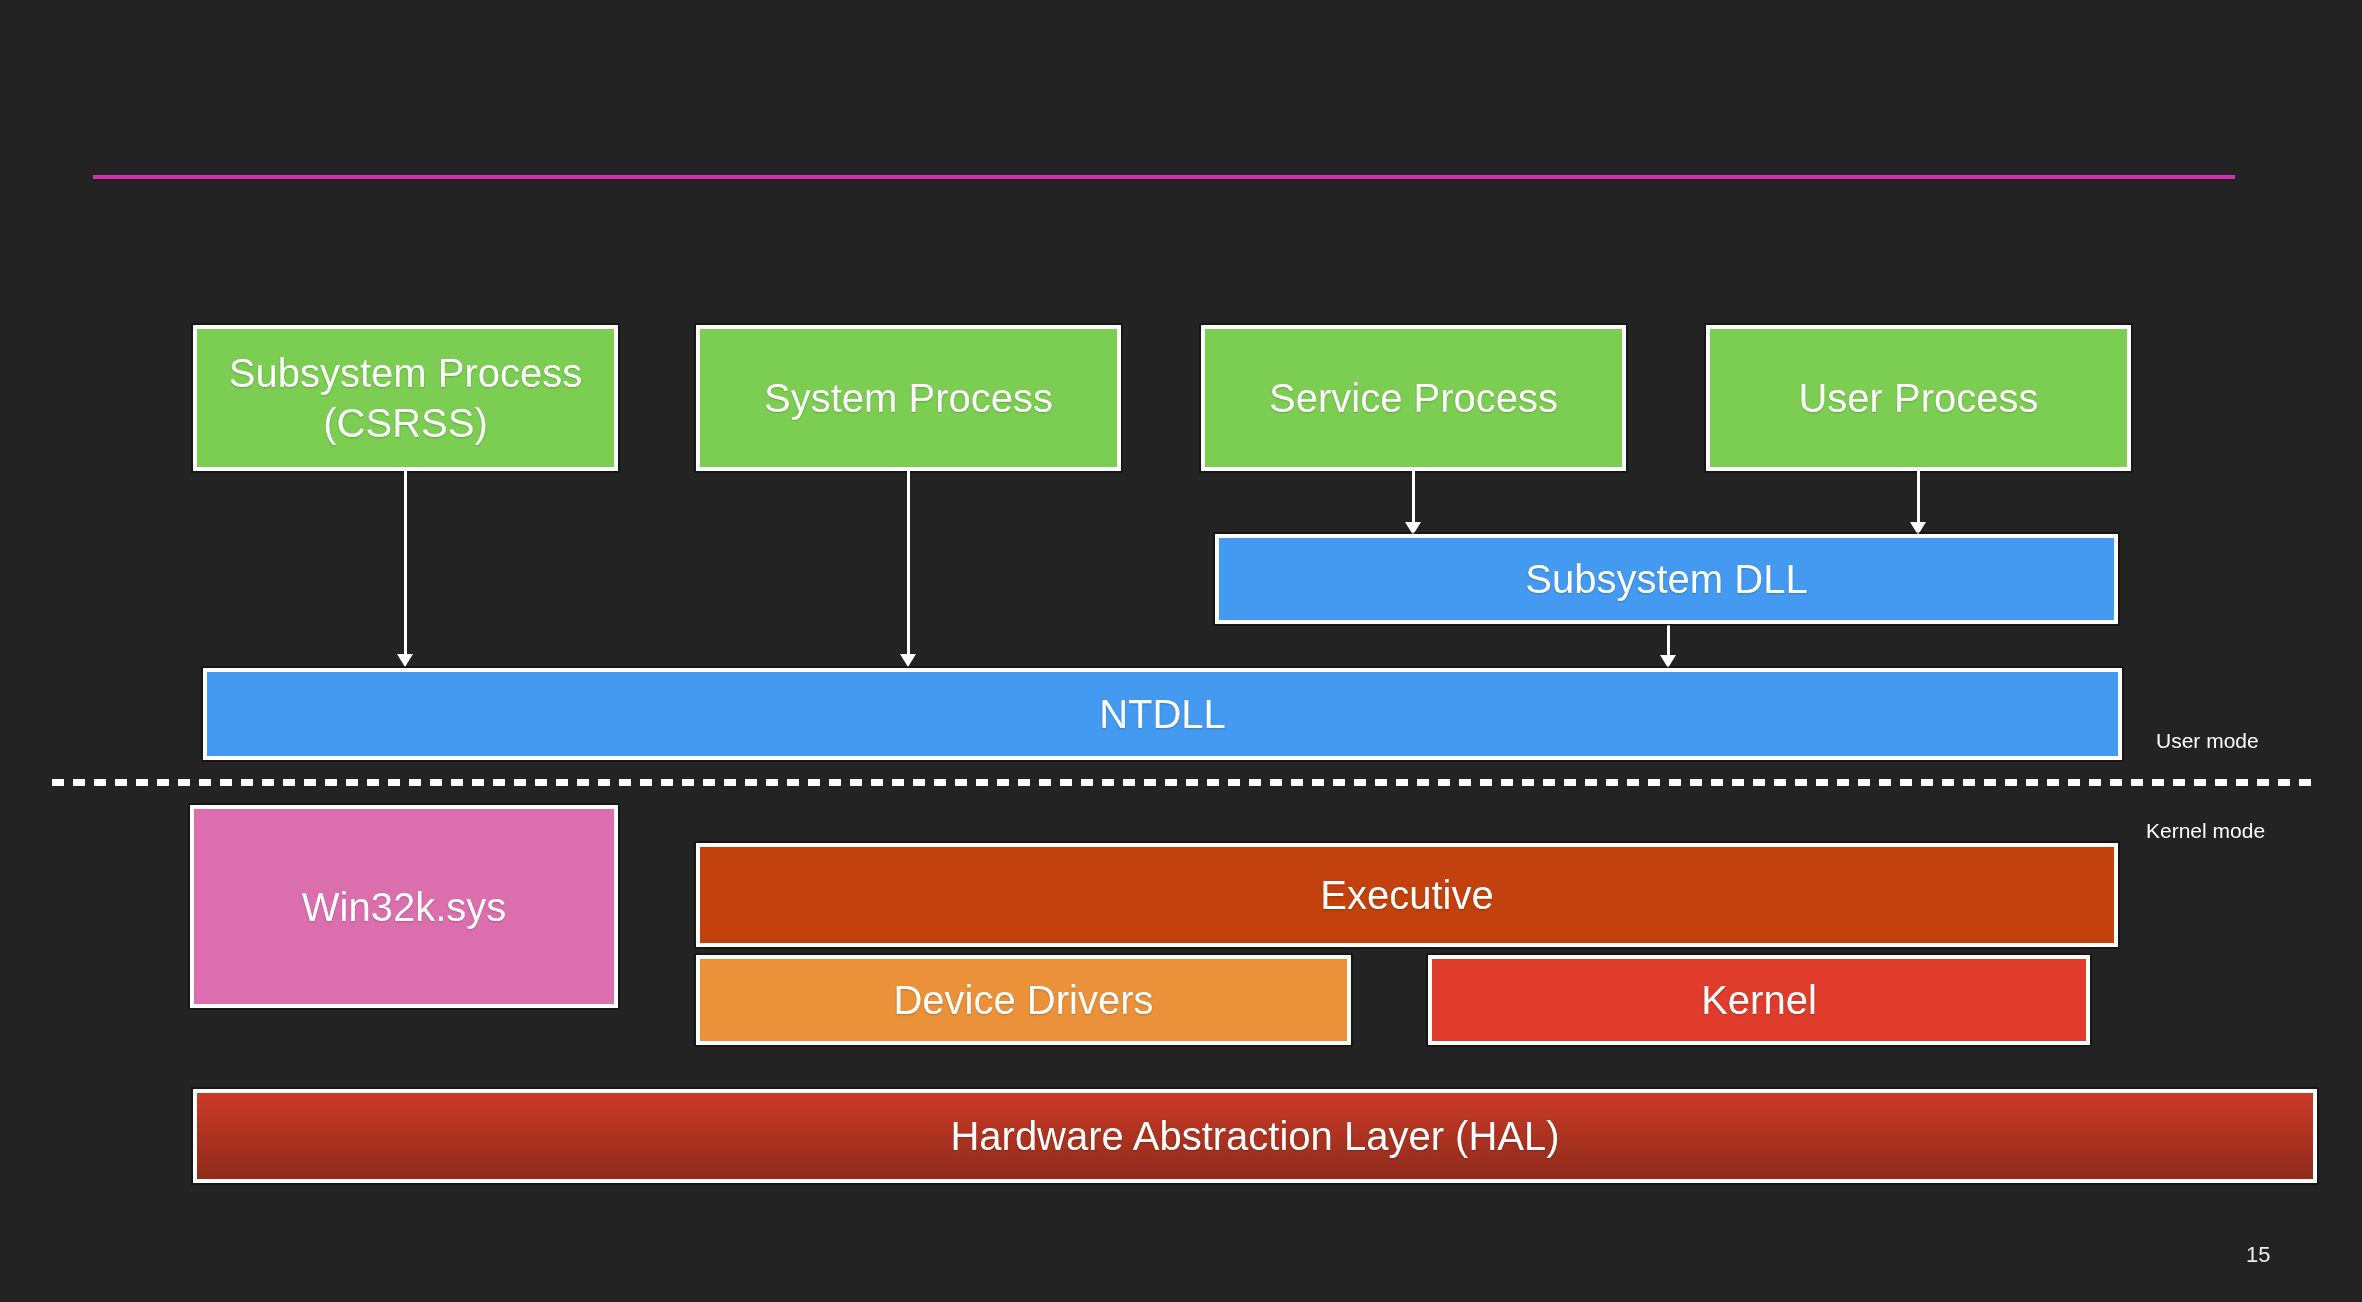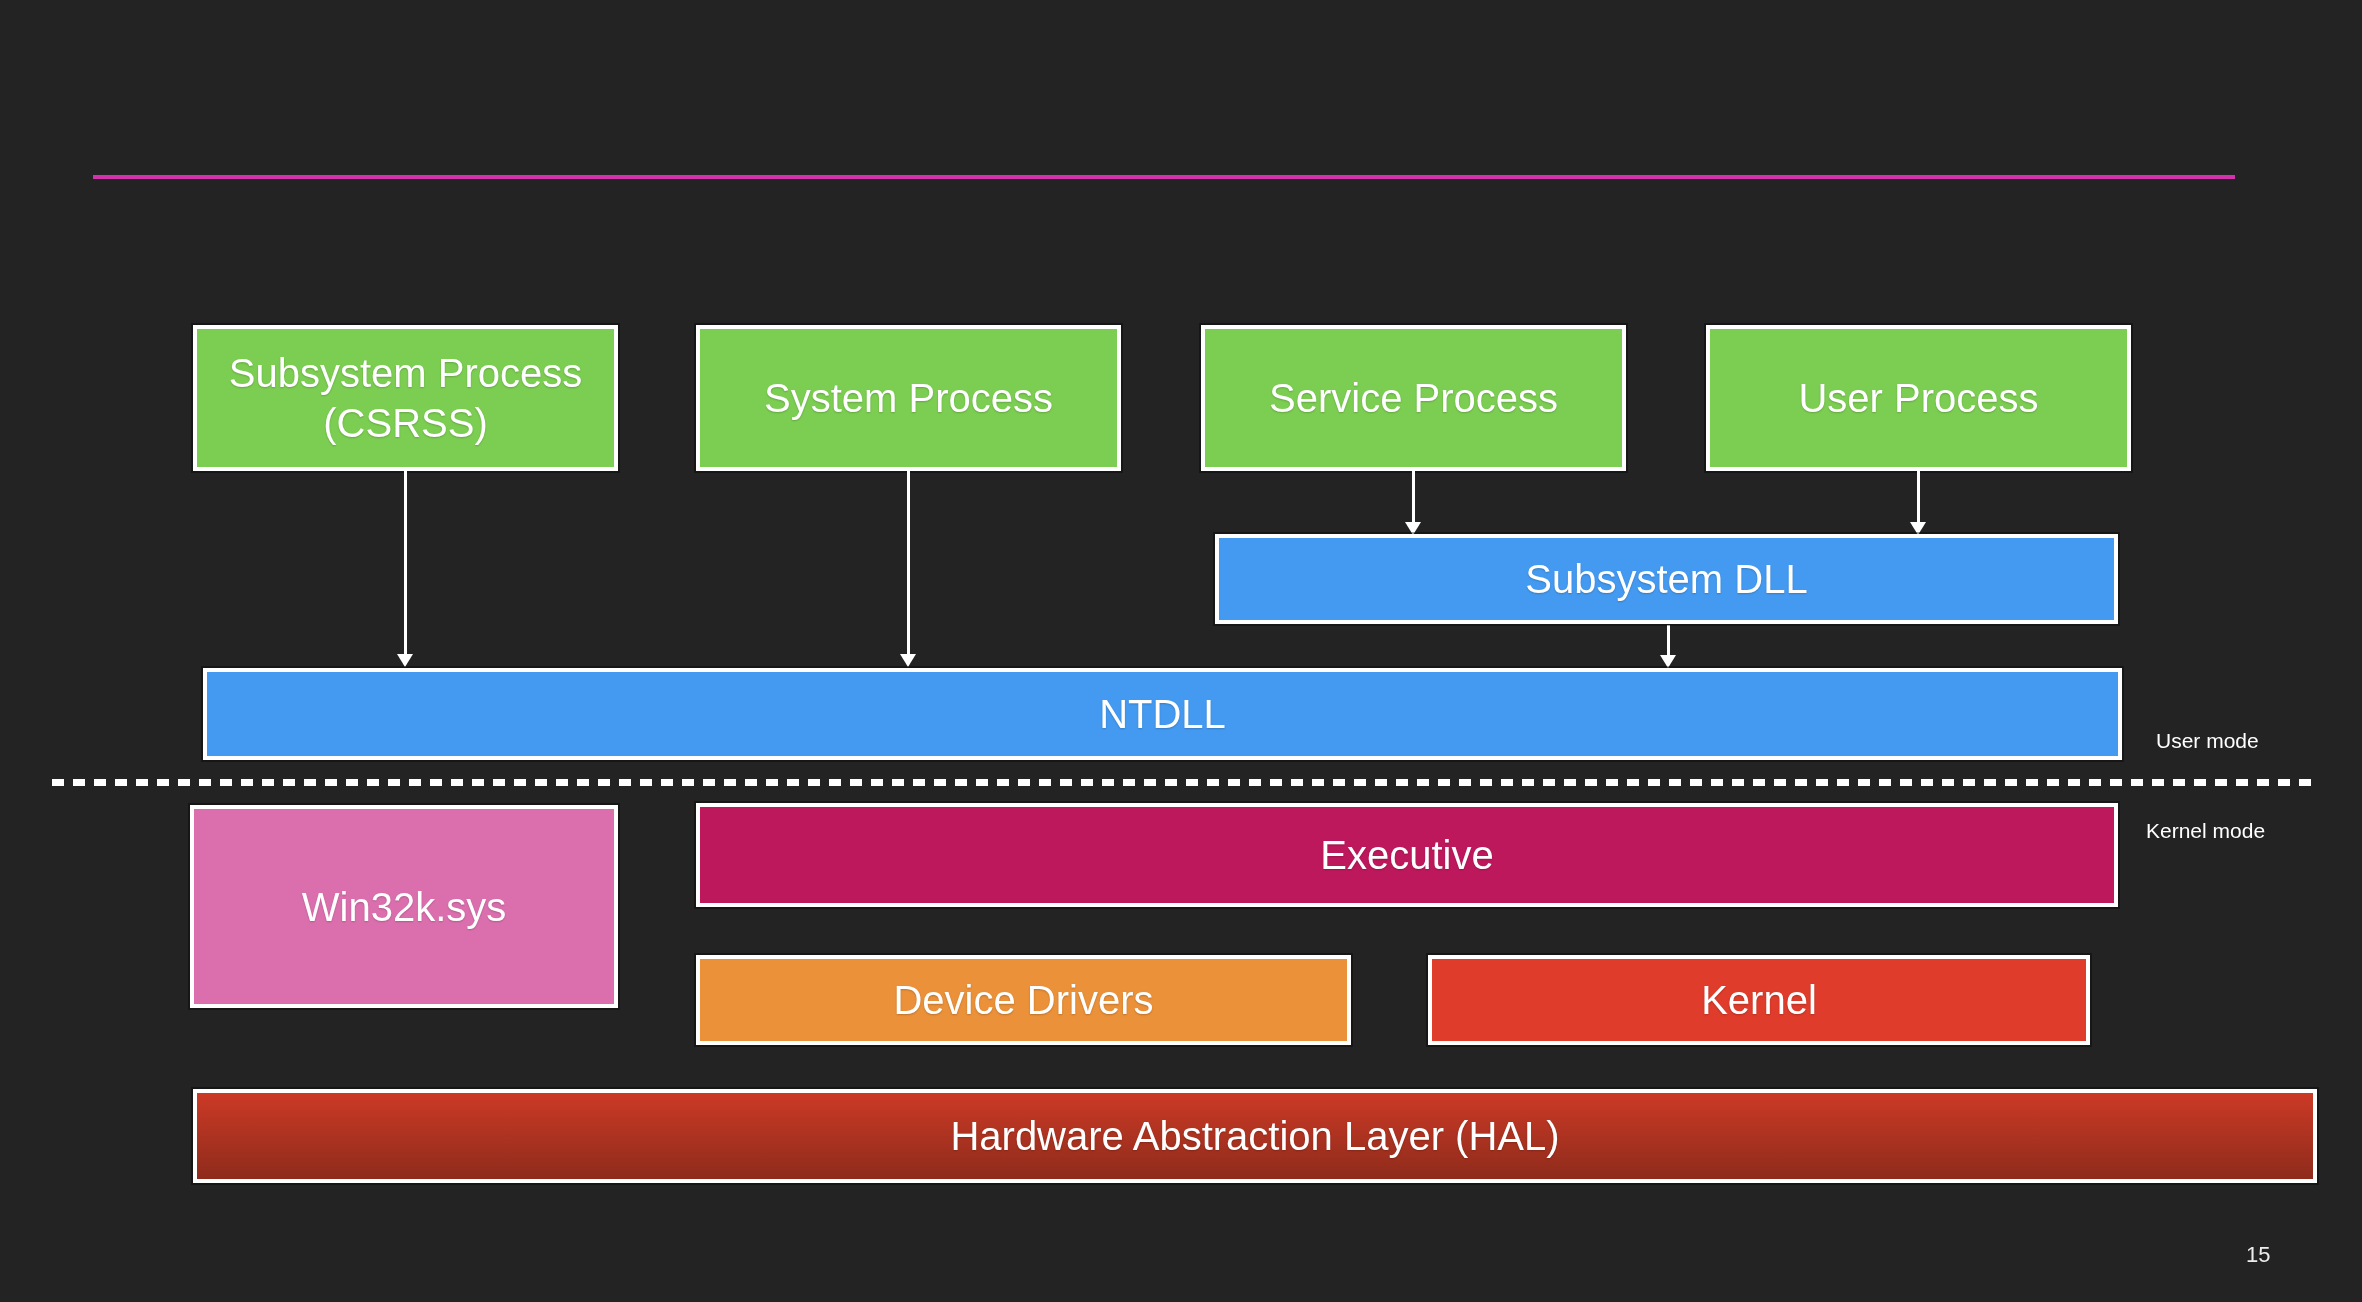--- a/index.html
+++ b/index.html
@@ -42,21 +42,21 @@
     text-align: center;
     font-size: 40px;
     line-height: 1.25;
     color: #ffffff;
     text-shadow: 0 1px 2px rgba(0,0,0,0.2);
   }
   .node span { padding: 0 14px; }
   .green   { background: #7CCE52; }
   .blue    { background: #449AF1; }
   .pink    { background: #DB6FAE; text-align: center; }
-  .magenta { background: #be185d; }
+  .magenta { background: #c2410c; margin-top: 40px; }
   .orange  { background: #EA9139; }
   .red     { background: #DF3C2B; }
   .halgrad { background: linear-gradient(180deg, #CC3A26 0%, #8E2B1B 100%); }
 
   .arrow { position: absolute; width: 0; }
   .arrow .shaft {
     position: absolute;
     left: -1.5px; top: 0; bottom: 11px;
     width: 3px;
     background: #ffffff;

